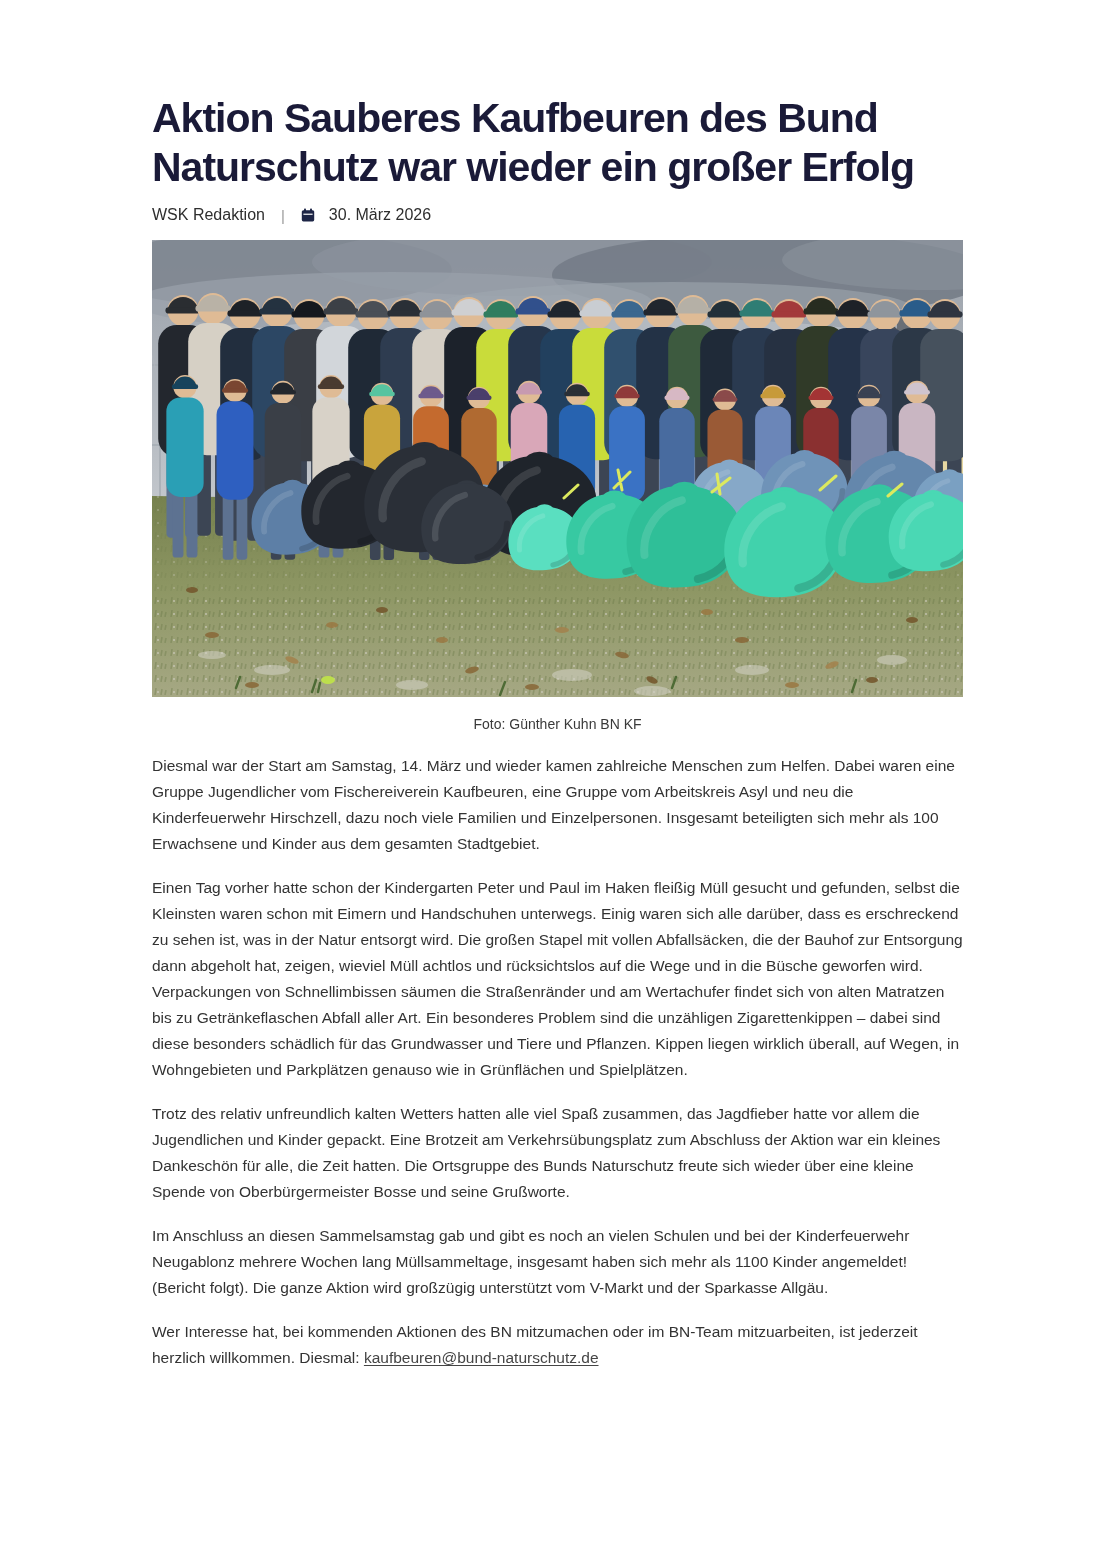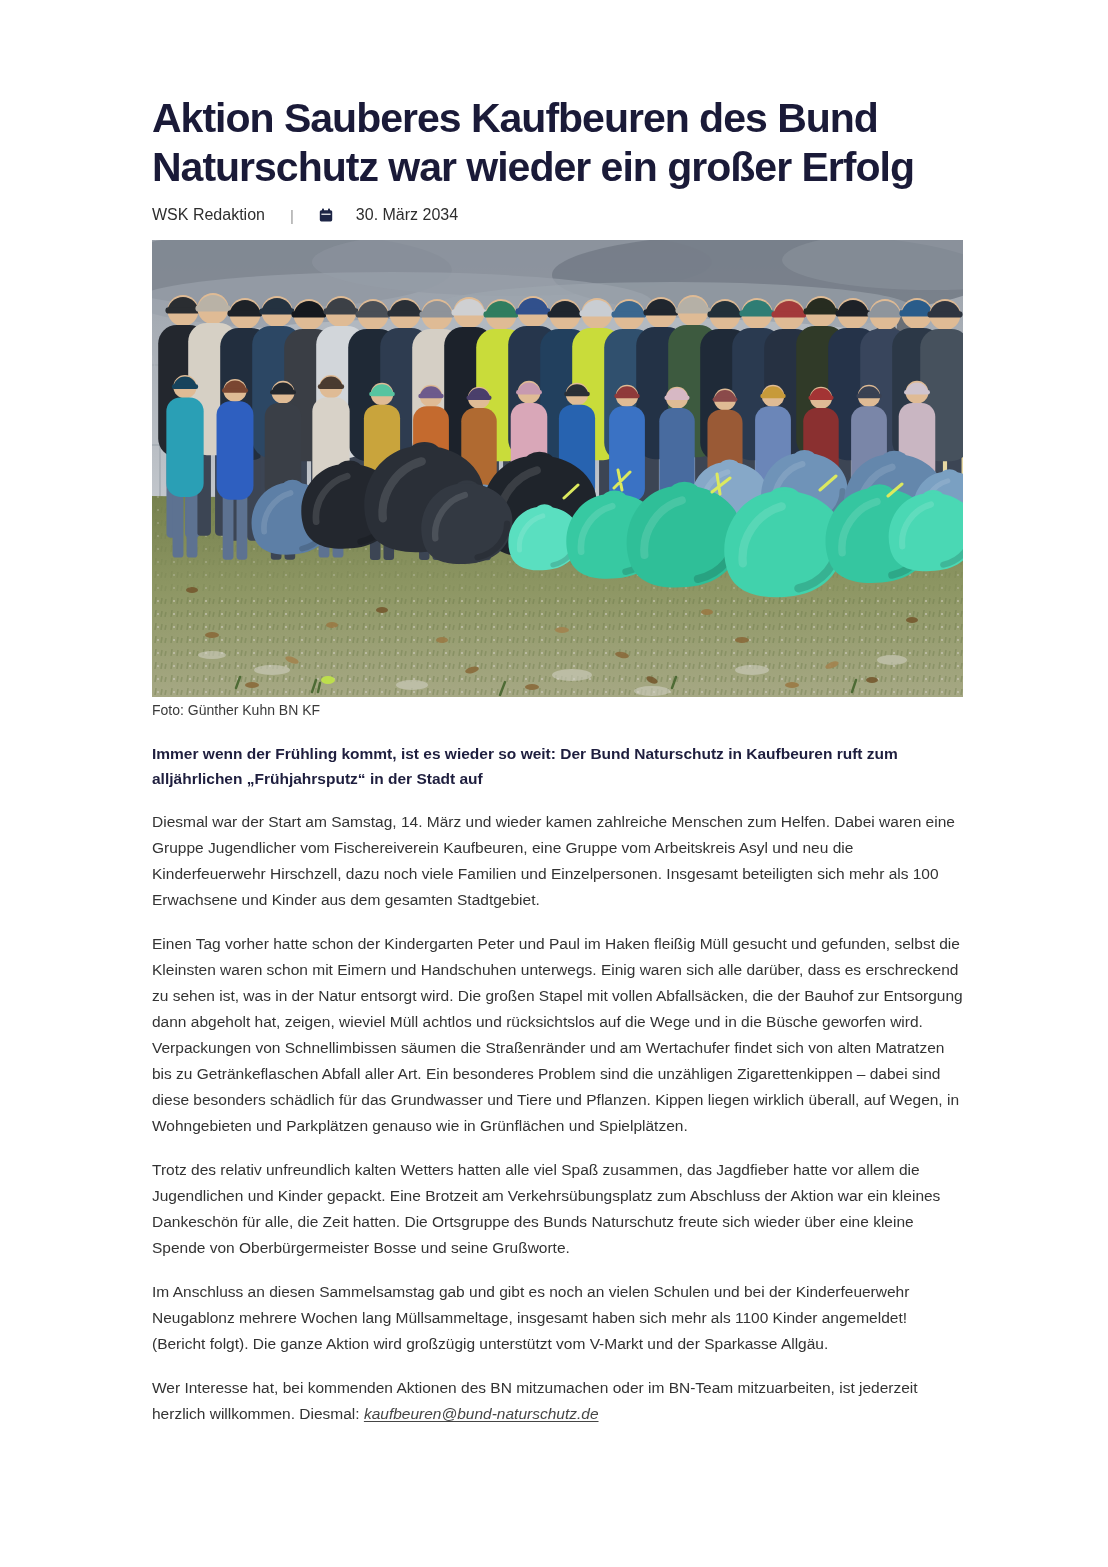--- a/index.html
+++ b/index.html
@@ -27,21 +27,21 @@
     font-size: 41px;
     line-height: 49px;
     font-weight: 700;
     letter-spacing: -1px;
     color: #1a1a38;
     hyphens: manual;
   }
   .byline {
     display: flex;
     align-items: center;
-    gap: 23px;
+    gap: 14px;
     font-size: 16px;
     color: #2e2e2e;
     margin: 0 0 16px 0;
   }
   .byline .sep {
     color: #9a9a9a;
     font-size: 15px;
     padding: 0 2px;
   }
   .byline .cal {
@@ -57,40 +57,40 @@
     width: 811px;
     height: 457px;
     overflow: hidden;
     background: #aab0b8;
     line-height: 0;
   }
   figcaption.photo-credit {
     font-size: 14px;
     line-height: 18px;
     color: #3a3a3a;
-    margin-top: 4px;
+    margin-top: 18px;
+    text-align: center;
   }
   p.lede {
     font-size: 15.5px;
     line-height: 25px;
     font-weight: 700;
     color: #1e1e3e;
     margin: 22px 0 18px 0;
   }
   p.body-para {
     font-size: 15.5px;
     line-height: 26px;
     color: #333333;
     margin: 4px 0 18px 0;
   }
   p.body-para a.email-link {
     color: #454545;
     text-decoration: underline;
     text-underline-offset: 2px;
-    font-style: italic;
   }
 </style>
 </head>
 <body>
 
 <div class="page">
   <article class="article">
 
     <h1 class="headline">Aktion Sauberes Kaufbeuren des Bund Naturschutz war wieder ein großer Er­folg</h1>
 
@@ -98,21 +98,21 @@
       <span>WSK Redaktion</span>
       <span class="sep">|</span>
       <span class="cal">
         <svg width="14" height="14" viewBox="0 0 14 14" aria-hidden="true">
           <rect x="3" y="0.5" width="2" height="3.5" rx="0.8" fill="currentColor"></rect>
           <rect x="9" y="0.5" width="2" height="3.5" rx="0.8" fill="currentColor"></rect>
           <rect x="0.8" y="2.2" width="12.4" height="11.2" rx="1.6" fill="currentColor"></rect>
           <rect x="2.4" y="5.6" width="9.2" height="1.3" fill="#ffffff" opacity="0.9"></rect>
         </svg>
       </span>
-      <span>30. März 2034</span>
+      <span>30. März 2026</span>
     </div>
 
     <figure class="photo-figure">
       <div class="photo-frame">
         <svg width="811" height="457" viewBox="0 0 811 457">
           <defs>
             <linearGradient id="gSky" x1="0" y1="0" x2="0" y2="1">
               <stop offset="0" stop-color="#99a0a9"></stop>
               <stop offset="1" stop-color="#c8ccd1"></stop>
             </linearGradient>
@@ -272,21 +272,20 @@
               <ellipse cx="40" cy="350" rx="6" ry="3" fill="#75592e"></ellipse>
             </g>
             <path d="M160 452 l4 -12 M166 452 l2 -9 M348 455 l5 -13 M520 448 l4 -11 M700 452 l4 -12 M84 448 l4 -11" stroke="#4e6b35" stroke-width="2.4" fill="none" stroke-linecap="round"></path>
             <ellipse cx="176" cy="440" rx="7" ry="4" fill="#bfe24a" opacity="0.95"></ellipse>
           </g>
         </svg>
       </div>
       <figcaption class="photo-credit">Foto: Günther Kuhn BN KF</figcaption>
     </figure>
 
-    <p class="lede">Immer wenn der Frühling kommt, ist es wieder so weit: Der Bund Naturschutz in Kaufbeuren ruft zum alljährlichen „Frühjahrsputz“ in der Stadt auf</p>
 
     <p class="body-para">Diesmal war der Start am Samstag, 14. März und wieder kamen zahlreiche Menschen zum Helfen. Dabei waren eine Gruppe Jugendlicher vom Fischereiverein Kaufbeuren, eine Gruppe vom Arbeitskreis Asyl und neu die Kinderfeuerwehr Hirschzell, dazu noch viele Familien und Einzelpersonen. Insgesamt beteiligten sich mehr als 100 Erwachsene und Kinder aus dem gesamten Stadtgebiet.</p>
     <p class="body-para">Einen Tag vorher hatte schon der Kindergarten Peter und Paul im Haken fleißig Müll gesucht und gefunden, selbst die Kleinsten waren schon mit Eimern und Handschuhen unterwegs. Einig waren sich alle darüber, dass es erschreckend zu sehen ist, was in der Natur entsorgt wird. Die großen Stapel mit vollen Abfallsäcken, die der Bauhof zur Entsorgung dann abgeholt hat, zeigen, wieviel Müll achtlos und rücksichtslos auf die Wege und in die Büsche geworfen wird. Verpackungen von Schnellimbissen säumen die Straßenränder und am Wertachufer findet sich von alten Matratzen bis zu Getränkeflaschen Abfall aller Art. Ein besonderes Problem sind die unzähligen Zigarettenkippen – dabei sind diese besonders schädlich für das Grundwasser und Tiere und Pflanzen. Kippen liegen wirklich überall, auf Wegen, in Wohngebieten und Parkplätzen genauso wie in Grünflächen und Spielplätzen.</p>
     <p class="body-para">Trotz des relativ unfreundlich kalten Wetters hatten alle viel Spaß zusammen, das Jagdfieber hatte vor allem die Jugendlichen und Kinder gepackt. Eine Brotzeit am Verkehrsübungsplatz zum Abschluss der Aktion war ein kleines Dankeschön für alle, die Zeit hatten. Die Ortsgruppe des Bunds Naturschutz freute sich wieder über eine kleine Spende von Oberbürgermeister Bosse und seine Grußworte.</p>
     <p class="body-para">Im Anschluss an diesen Sammelsamstag gab und gibt es noch an vielen Schulen und bei der Kinderfeuerwehr Neugablonz mehrere Wochen lang Müllsammeltage, insgesamt haben sich mehr als 1100 Kinder angemeldet! (Bericht folgt). Die ganze Aktion wird großzügig unterstützt vom V-Markt und der Sparkasse Allgäu.</p>
 
     <p class="body-para"><span>Wer Interesse hat, bei kommenden Aktionen des BN mitzumachen oder im BN-Team mitzuarbeiten, ist jederzeit herzlich willkommen. Diesmal: </span><a class="email-link" href="#">kaufbeuren@bund-naturschutz.de</a></p>
 
   </article>
 </div>

